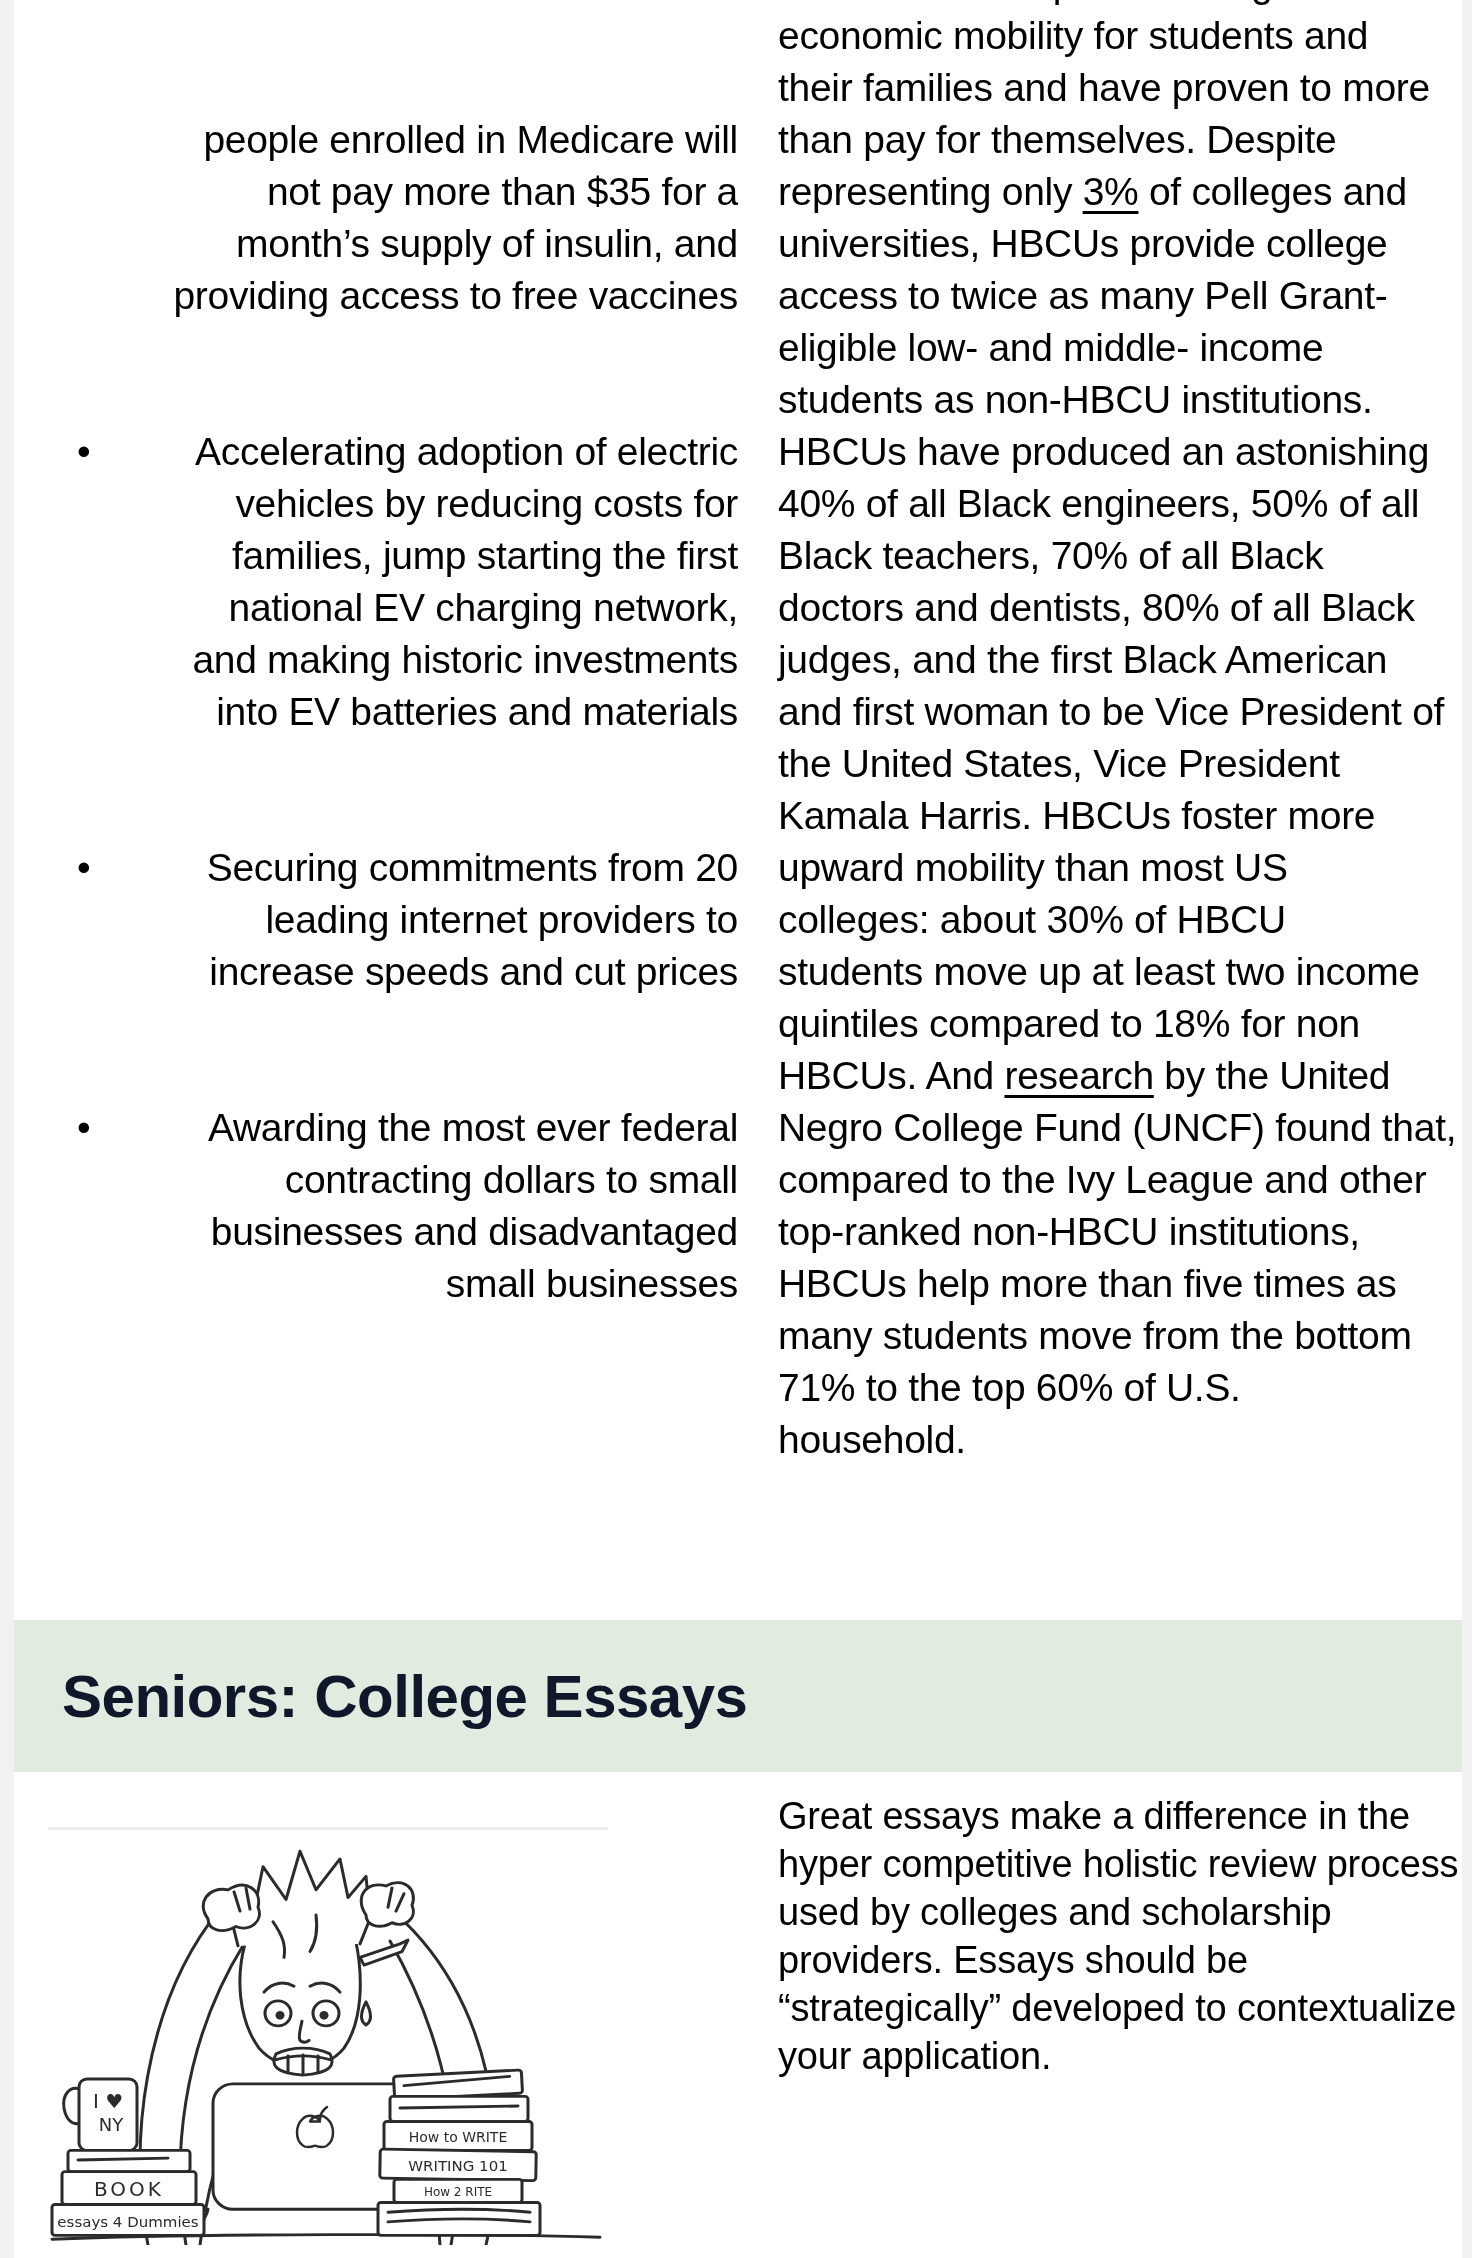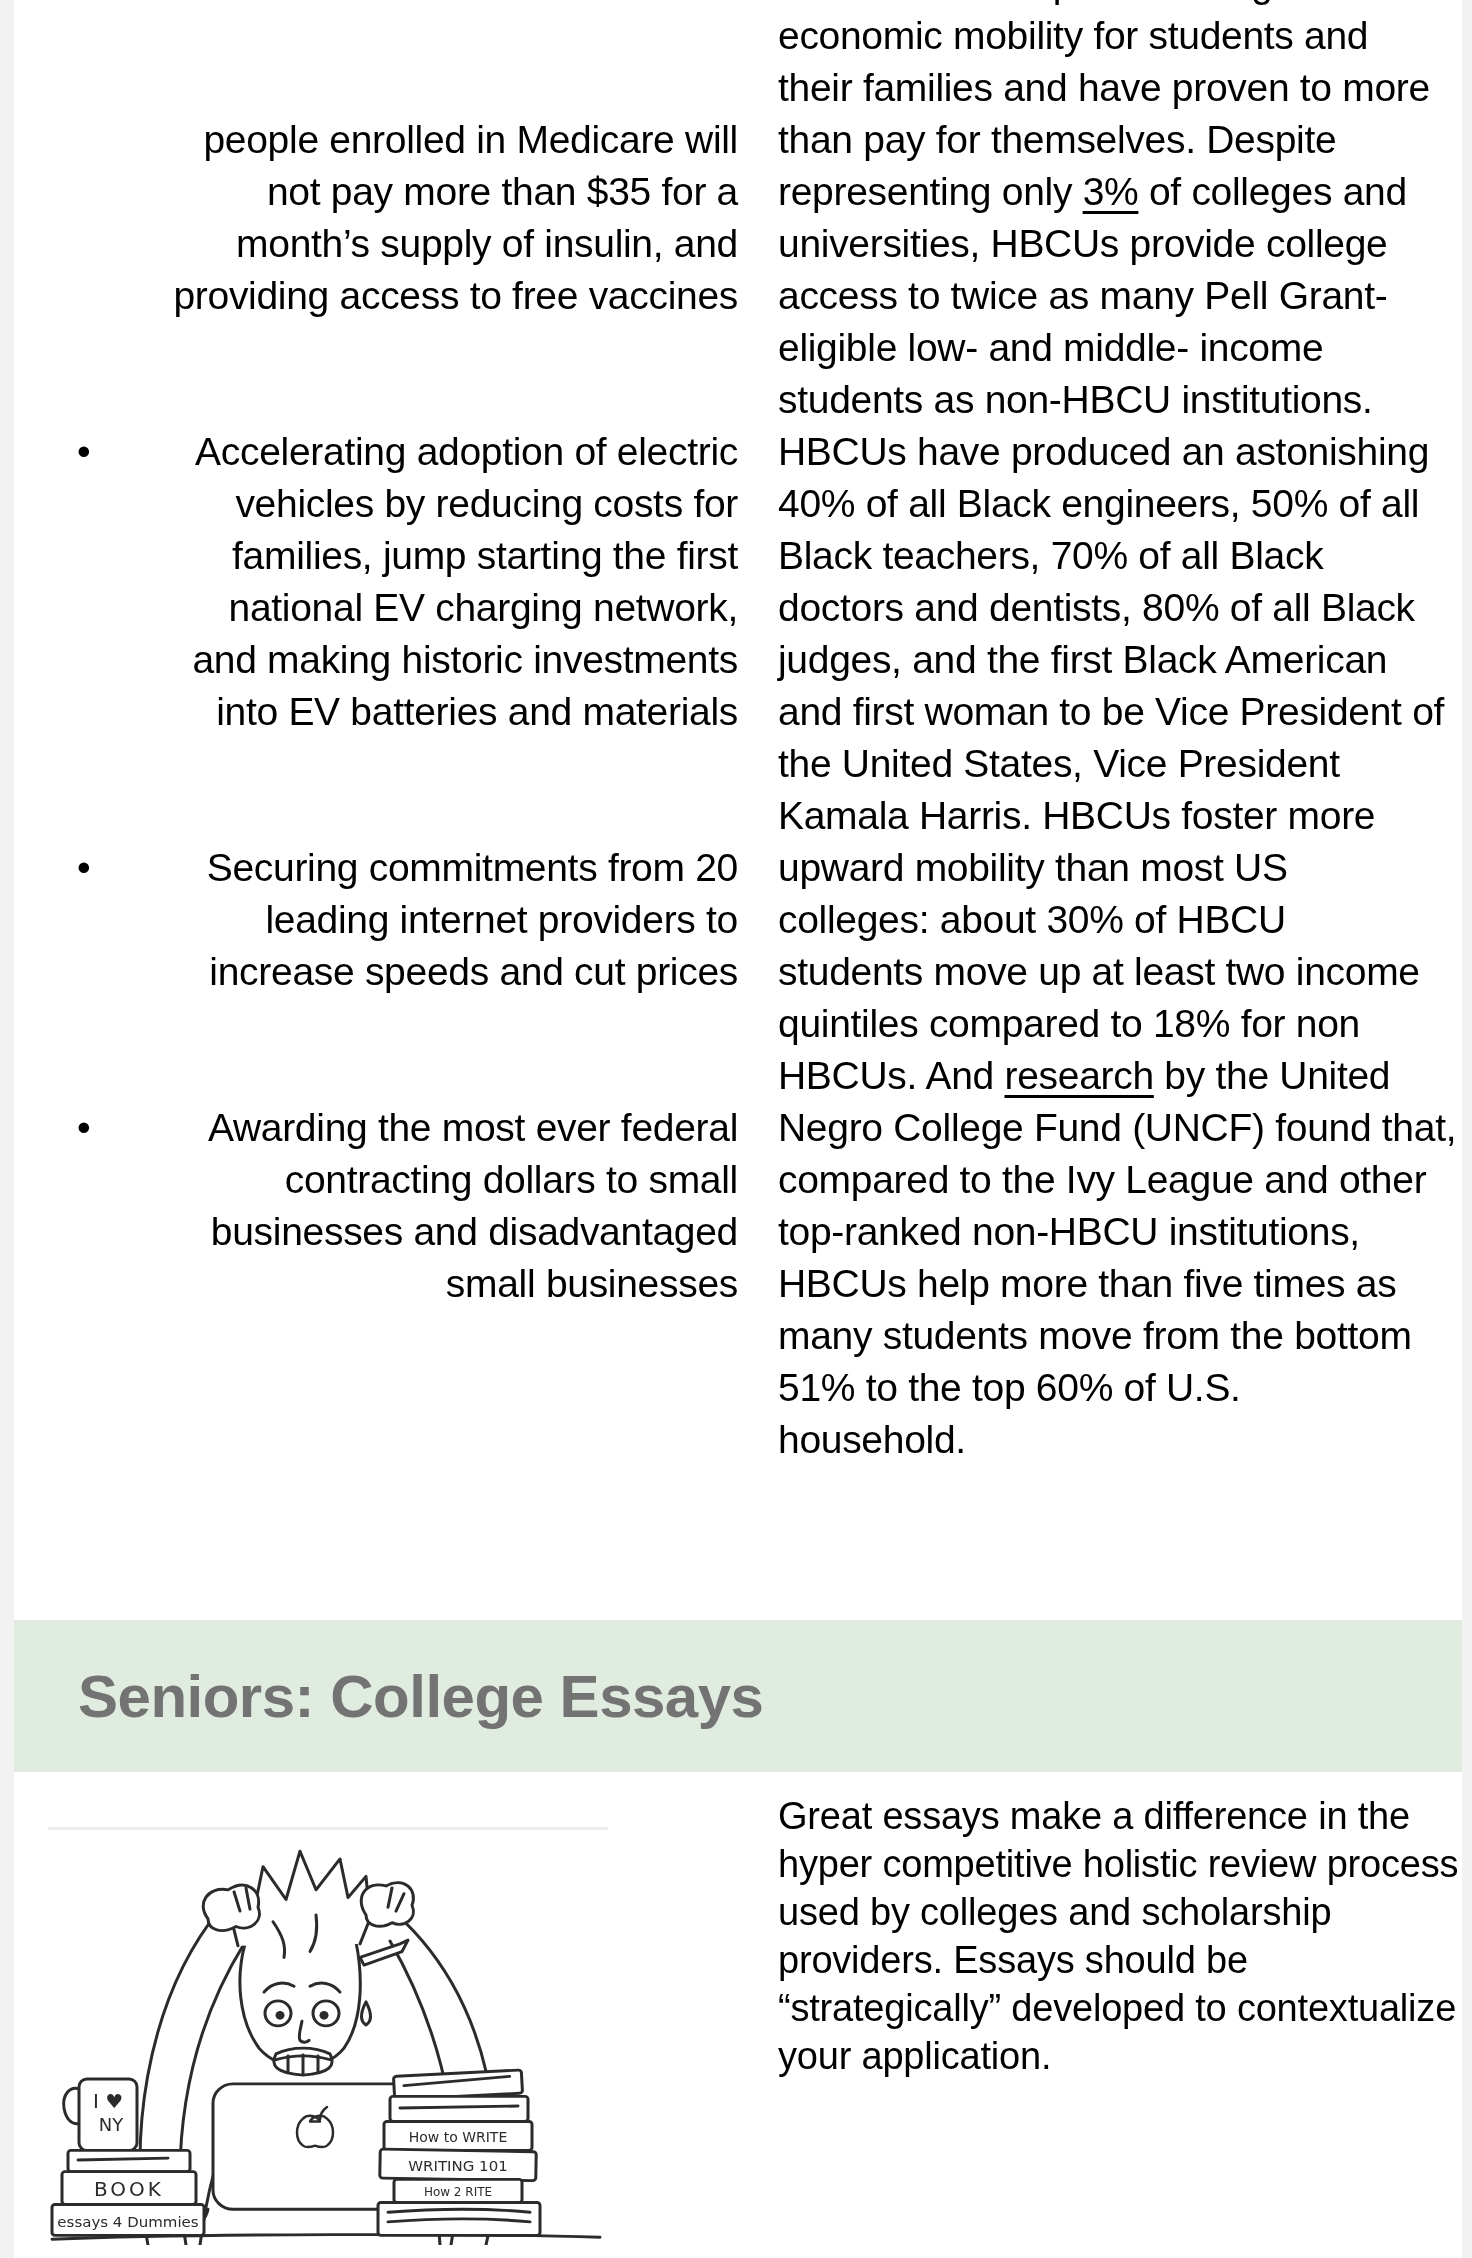--- a/index.html
+++ b/index.html
@@ -72,24 +72,24 @@
   }
   
   .banner {
     height: 152px;
     background: #dfecdf;
     display: flex;
     align-items: center;
   }
   .banner h2 {
     margin: 0;
-    padding-left: 64px;
+    padding-left: 48px;
     font-size: 60px;
     font-weight: bold;
-    color: #737373;
+    color: #0f172a;
     letter-spacing: -0.5px;
   }
   
   .bottom-columns { display: flex; }
   .illo-col {
     width: 724px;
     box-sizing: border-box;
     padding: 55px 0 0 34px;
   }
   .illo-frame {
@@ -168,21 +168,21 @@
 upward mobility than most US
 colleges: about 30% of HBCU
 students move up at least two income
 quintiles compared to 18% for non
 HBCUs. And </span><a href="#" class="inlink">research</a><span> by the United
 Negro College Fund (UNCF) found that,
 compared to the Ivy League and other
 top-ranked non-HBCU institutions,
 HBCUs help more than five times as
 many students move from the bottom
-51% to the top 60% of U.S.
+71% to the top 60% of U.S.
 household.</span></p>
     </div>
   </div>
 
   <div class="banner">
     <h2>Seniors: College Essays</h2>
   </div>
 
   <div class="bottom-columns">
     <div class="illo-col">

